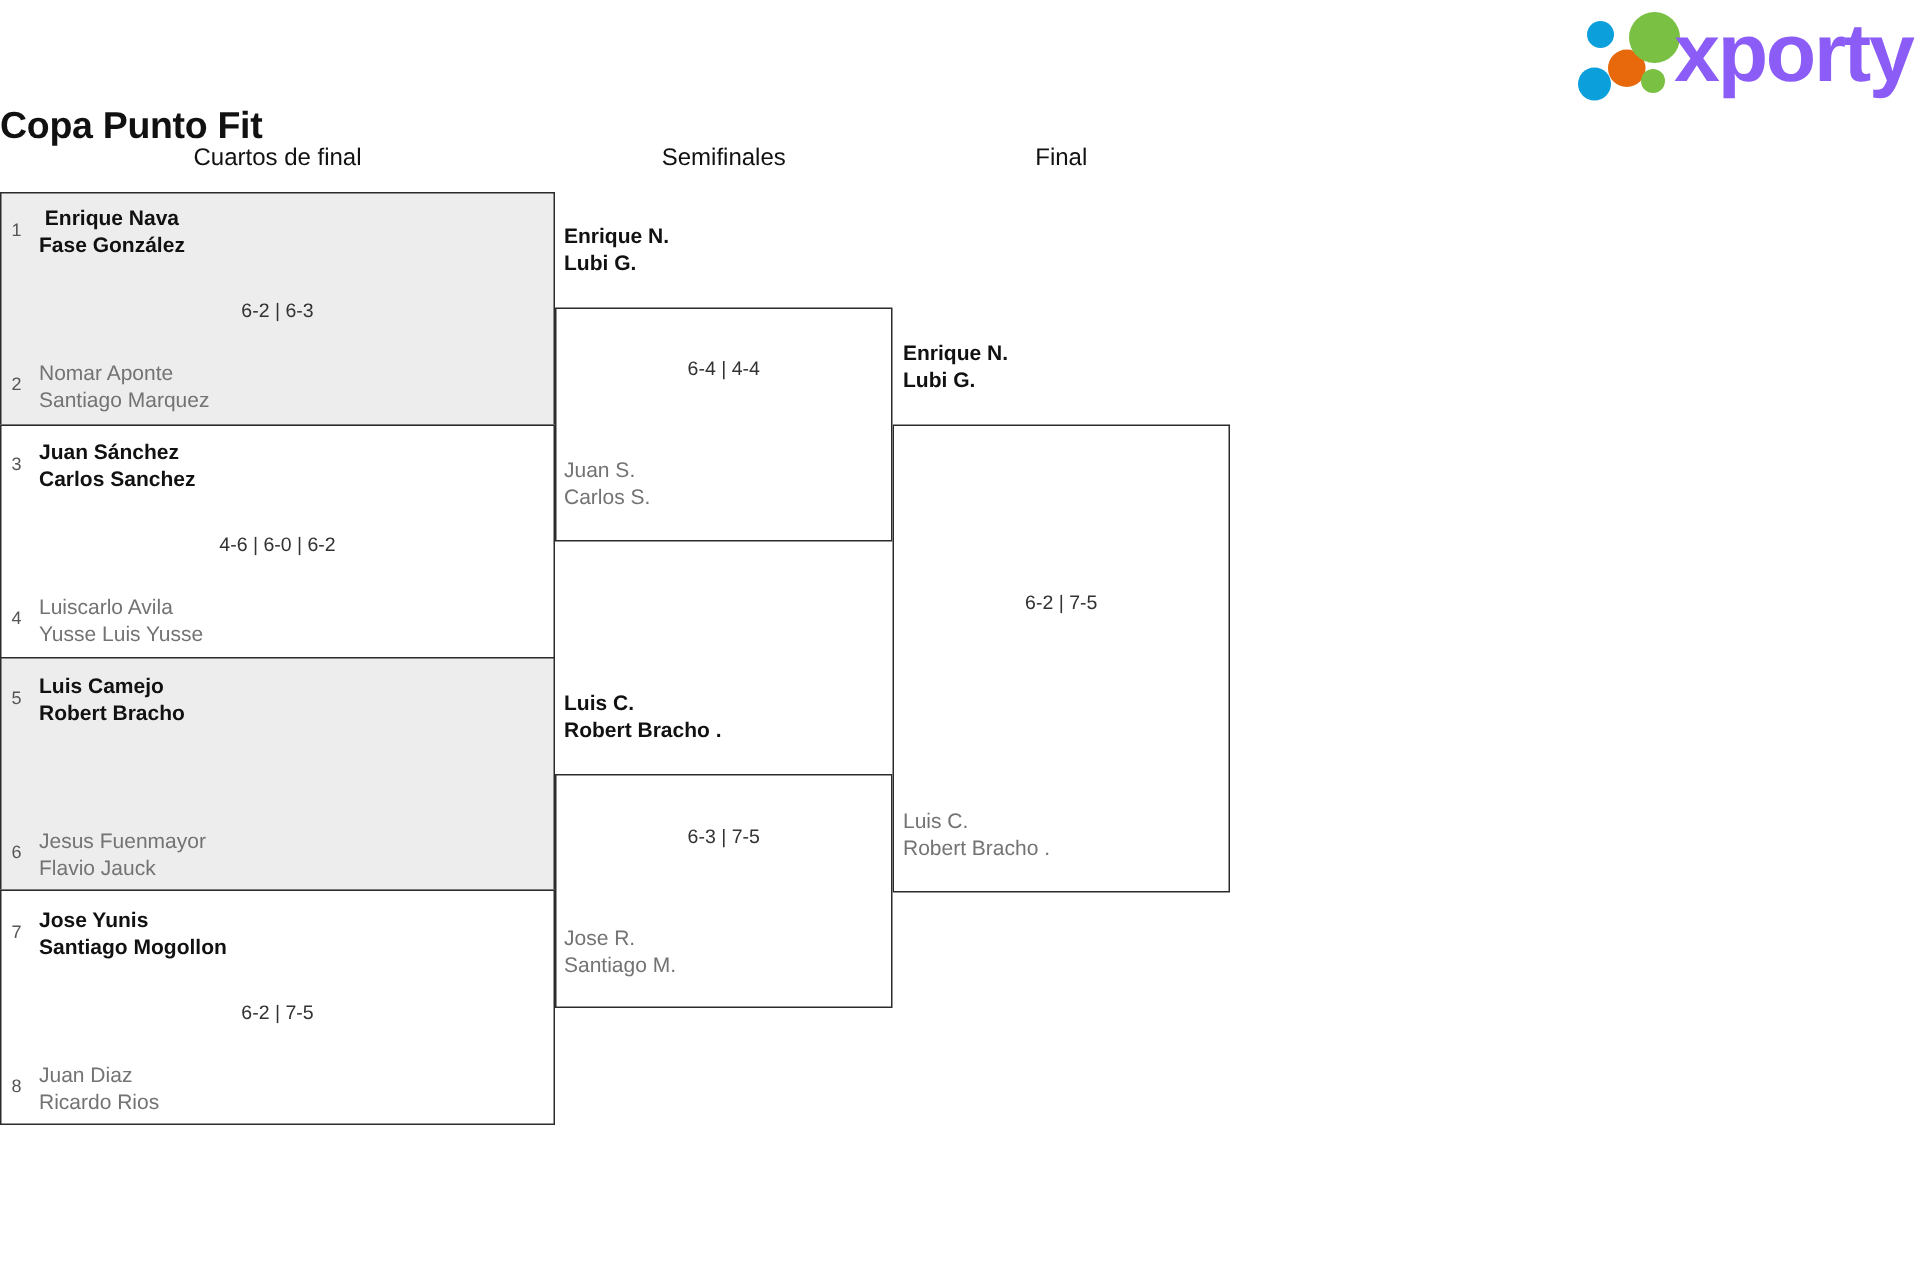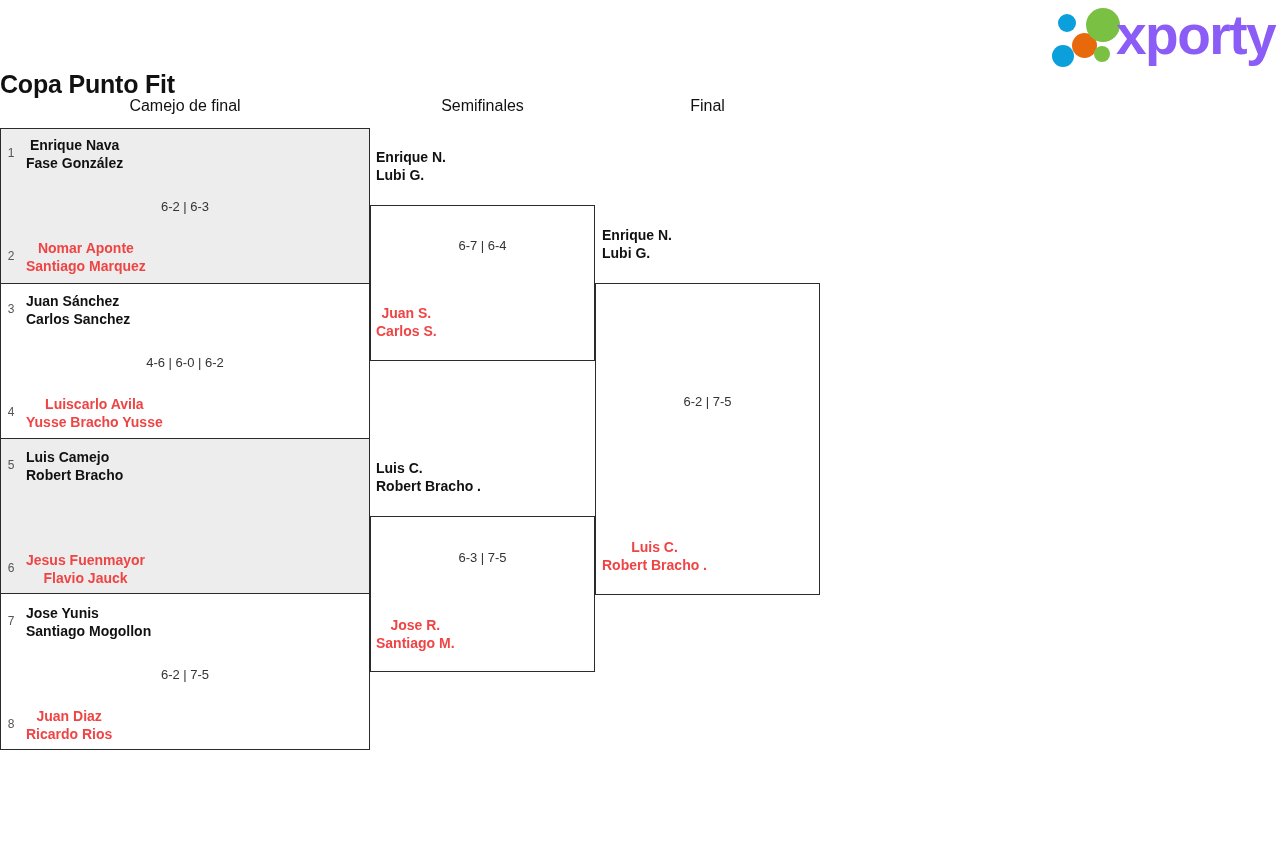--- a/index.html
+++ b/index.html
@@ -121,21 +121,21 @@
 
   
   .team {
     position: absolute;
     line-height: 18px;
     font-size: 14px;
     white-space: nowrap;
   }
   .team .p1, .team .p2 { display: block; }
   .team.winner { color: #111111; font-weight: bold; }
-  .team.loser  { color: #ef4444; font-weight: bold; text-align: center; }
+  .team.loser  { color: #737373; font-weight: normal; }
 
   .seed {
     position: absolute;
     font-size: 12px;
     color: #555555;
     font-weight: normal;
     width: 18px;
     text-align: center;
     line-height: 14px;
   }
@@ -200,21 +200,21 @@
       <span class="dot" id="dot-blue-top"></span>
       <span class="dot" id="dot-orange"></span>
       <span class="dot" id="dot-green-big"></span>
       <span class="dot" id="dot-blue-low"></span>
       <span class="dot" id="dot-green-small"></span>
     </div>
     <div id="logo-wordmark">xporty</div>
   </div>
 </div>
 
-<div class="round-header" id="round-header-qf">Camejo de final</div>
+<div class="round-header" id="round-header-qf">Cuartos de final</div>
 <div class="round-header" id="round-header-sf">Semifinales</div>
 <div class="round-header" id="round-header-f">Final</div>
 
 <div id="bracket">
 
   <div class="match qf shaded" id="match-qf-1"></div>
   <div class="match qf" id="match-qf-2"></div>
   <div class="match qf shaded" id="match-qf-3"></div>
   <div class="match qf" id="match-qf-4"></div>
 
@@ -237,21 +237,21 @@
 
   <span class="seed qf-seed" id="qf2-s1">3</span>
   <div class="team qf-team winner" id="qf2-t1">
     <span class="p1">Juan Sánchez</span>
     <span class="p2">Carlos Sanchez</span>
   </div>
   <span class="score qf-score" id="qf2-score">4-6 | 6-0 | 6-2</span>
   <span class="seed qf-seed" id="qf2-s2">4</span>
   <div class="team qf-team loser" id="qf2-t2">
     <span class="p1">Luiscarlo Avila</span>
-    <span class="p2">Yusse Bracho Yusse</span>
+    <span class="p2">Yusse Luis Yusse</span>
   </div>
 
   <span class="seed qf-seed" id="qf3-s1">5</span>
   <div class="team qf-team winner" id="qf3-t1">
     <span class="p1">Luis Camejo</span>
     <span class="p2">Robert Bracho</span>
   </div>
   <span class="seed qf-seed" id="qf3-s2">6</span>
   <div class="team qf-team loser" id="qf3-t2">
     <span class="p1">Jesus Fuenmayor</span>
@@ -267,21 +267,21 @@
   <span class="seed qf-seed" id="qf4-s2">8</span>
   <div class="team qf-team loser" id="qf4-t2">
     <span class="p1">Juan Diaz</span>
     <span class="p2">Ricardo Rios</span>
   </div>
 
   <div class="team sf-team winner" id="sf1-t1">
     <span class="p1">Enrique N.</span>
     <span class="p2">Lubi G.</span>
   </div>
-  <span class="score sf-score" id="sf1-score">6-7 | 6-4</span>
+  <span class="score sf-score" id="sf1-score">6-4 | 4-4</span>
   <div class="team sf-team loser" id="sf1-t2">
     <span class="p1">Juan S.</span>
     <span class="p2">Carlos S.</span>
   </div>
 
   <div class="team sf-team winner" id="sf2-t1">
     <span class="p1">Luis C.</span>
     <span class="p2">Robert Bracho .</span>
   </div>
   <span class="score sf-score" id="sf2-score">6-3 | 7-5</span>

